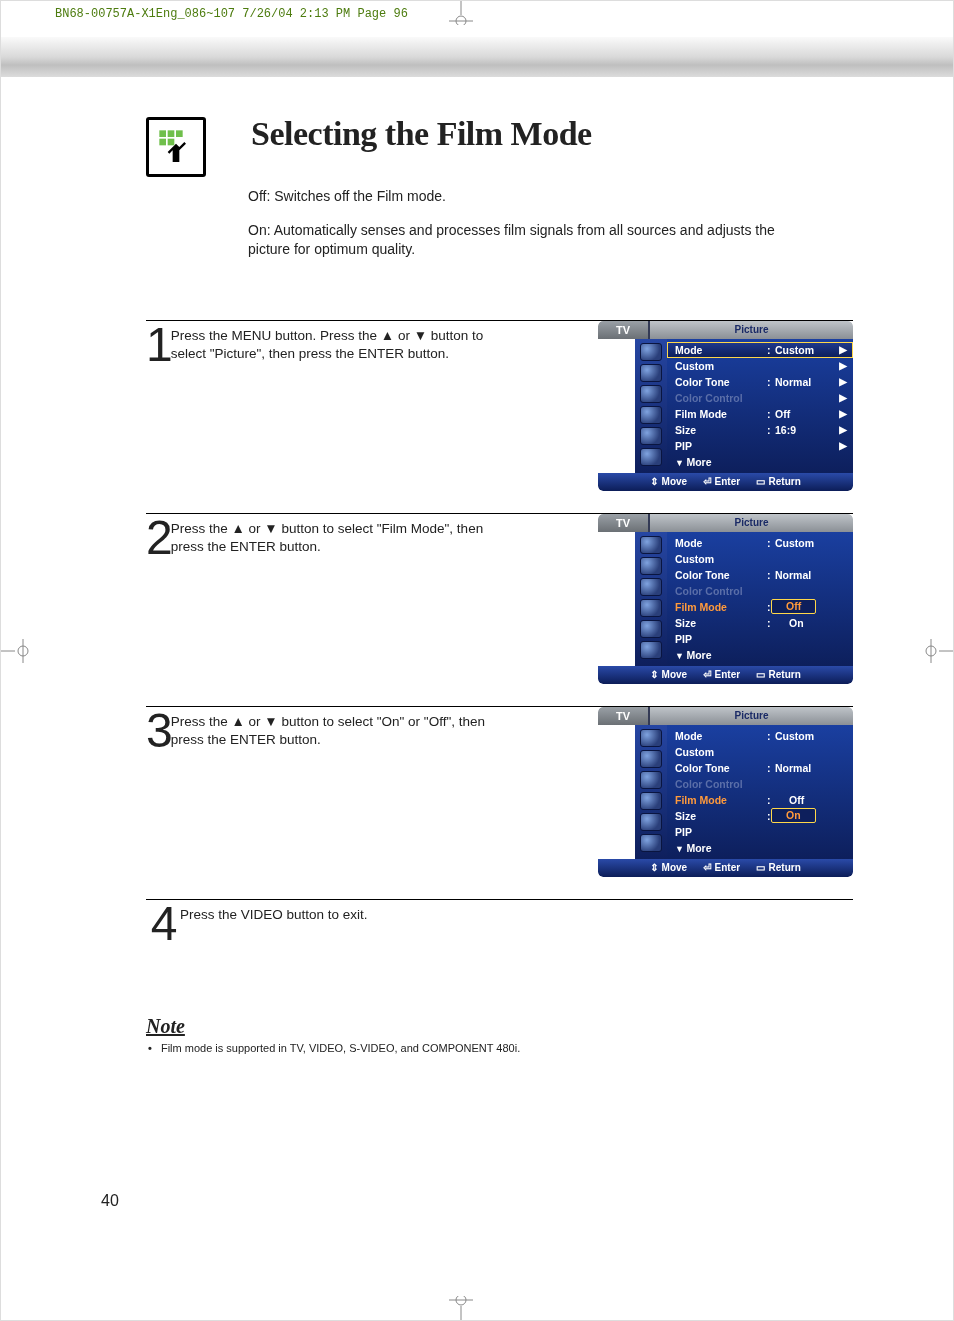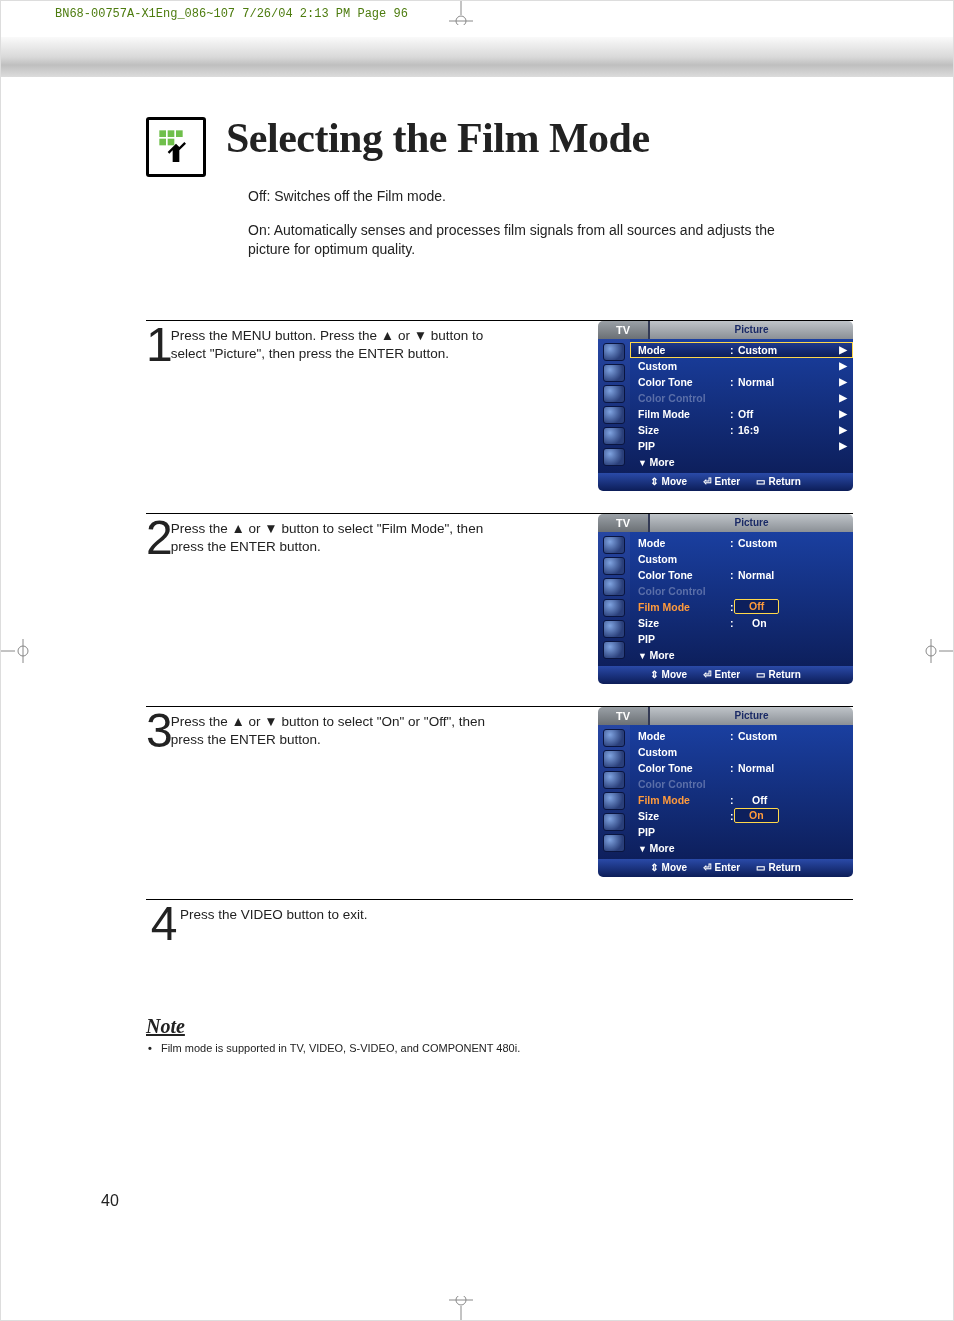--- a/index.html
+++ b/index.html
@@ -37,57 +37,58 @@
   .content { padding: 40px 100px 0 145px; }
   .title-row { display: flex; align-items: flex-start; gap: 20px; margin-bottom: 20px; }
   .icon-box {
     width: 60px; height: 60px; border: 3px solid #000; border-radius: 3px;
     background: #fff; display: flex; align-items: center; justify-content: center;
     position: relative;
   }
   .icon-box svg { width: 40px; height: 40px; }
   .title-text h1 {
     font-family: Georgia, "Times New Roman", serif;
-    font-size: 42px; font-weight: bold; line-height: 1; margin-bottom: 10px;
+    font-size: 34px; font-weight: bold; line-height: 1; margin-bottom: 10px;
     letter-spacing: -0.5px;
+    margin-left: 25px;
   }
   .intro-text { font-size: 14px; line-height: 1.4; max-width: 560px; margin-left: 102px; margin-top: -10px; }
   .intro-text p { margin-bottom: 14px; }
   .steps-wrap { margin-top: 60px; }
   .step-row {
     display: flex; align-items: flex-start; border-top: 1.5px solid #000;
     padding-top: 0; margin-bottom: 22px; min-height: 160px;
   }
   .step-left { display: flex; width: 360px; padding-top: 2px; }
   .step-num {
     font-family: "Helvetica Neue", Arial, sans-serif;
     font-weight: 300; font-size: 48px; line-height: 0.9; width: 34px;
     text-align: center; color: #222; letter-spacing: -2px;
   }
   .step-text { font-size: 13.5px; line-height: 1.35; padding-top: 4px; }
   .step-right { margin-left: auto; }
   .step-row.no-screen { min-height: 40px; border-top: 1.5px solid #000; }
   .osd {
-    width: 255px; border-radius: 0; overflow: hidden;
+    width: 255px; border-radius: 5px; overflow: hidden;
     font-family: Arial, sans-serif; font-size: 11px; font-weight: bold;
     color: #fff;
   }
   .osd-hdr { display: flex; height: 18px; }
   .osd-hdr-tv {
     width: 52px; background: linear-gradient(#9aa0a6,#6b7075);
     border-top-left-radius: 5px; color:#fff; font-size:11px;
     display:flex;align-items:center;justify-content:center;
     border-right: 2px solid #333a55;
   }
   .osd-hdr-title {
     flex:1; background: linear-gradient(#bfc4c9,#8b9096);
     border-top-right-radius: 5px; color:#1a2a66; font-size:10px;
     display:flex;align-items:center;justify-content:center;
   }
-  .osd-body { display: flex; background: #404040; }
+  .osd-body { display: flex; background: #404040; margin-left: 37px; }
   .osd-icons {
     width: 32px; background: linear-gradient(#2646a3,#0e1f5c);
     display:flex;flex-direction:column;align-items:center;
     padding: 4px 0; gap: 3px;
   }
   .osd-icons .ic {
     width: 22px; height: 18px; border-radius: 3px;
     background: radial-gradient(circle at 30% 30%, #7fa3e0 0%, #2a3f7a 70%);
     border: 1px solid #0a1540;
   }

